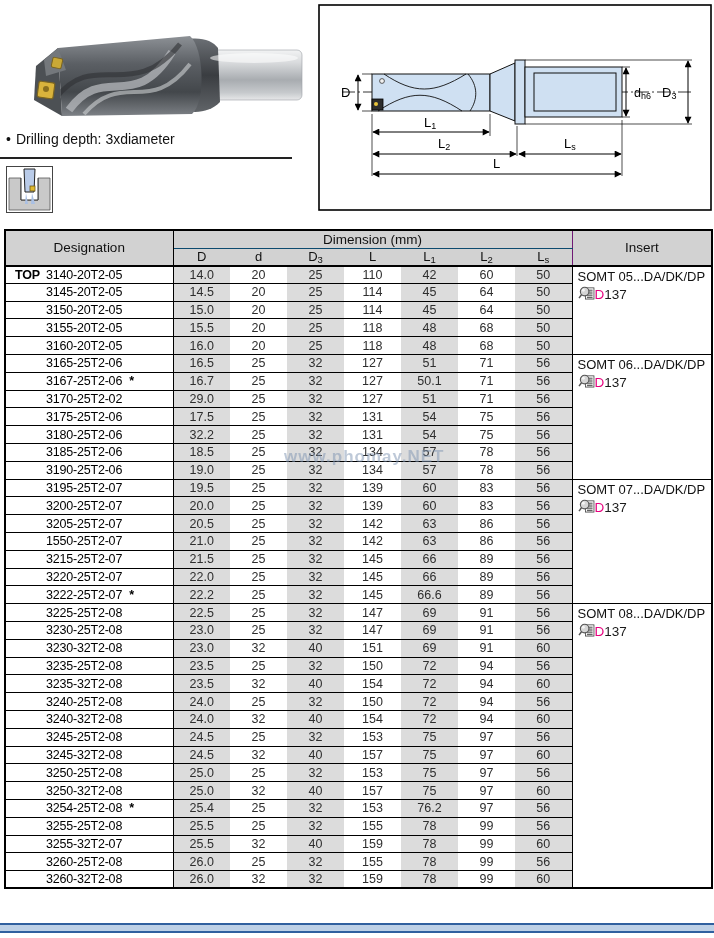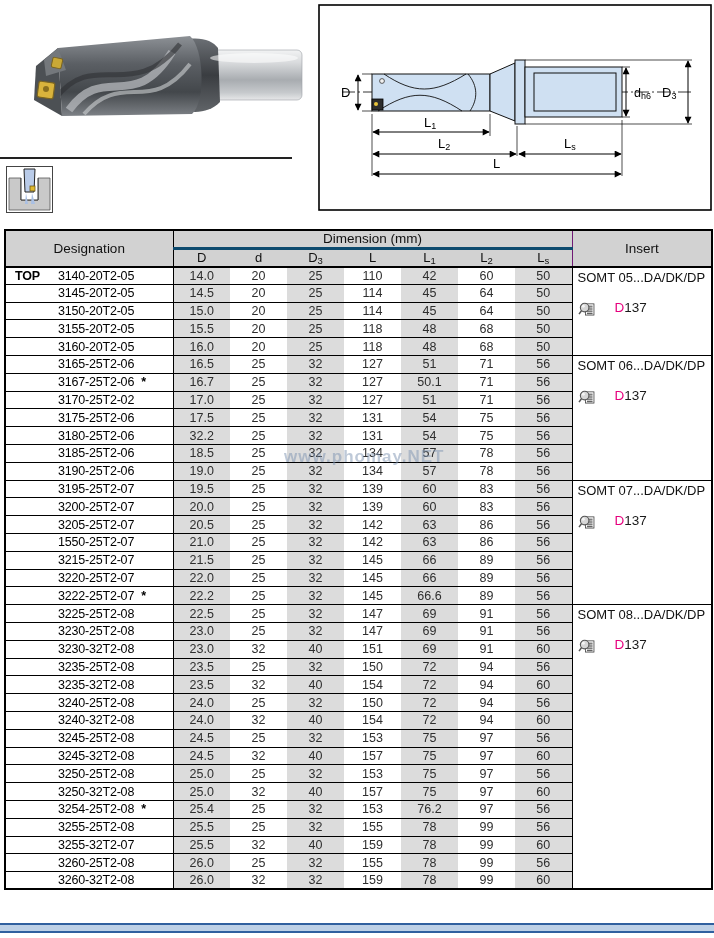--- a/index.html
+++ b/index.html
@@ -26,35 +26,35 @@
   
   table.spec { position:absolute; left:4px; top:229px; width:707px; border-collapse:collapse;
                table-layout:fixed; border:2px solid #000; }
   table.spec th, table.spec td { font-weight:normal; }
   .hrow1 th { background:#d2d2d2; height:18px; font-size:13.5px; color:#111; text-align:center; vertical-align:middle; }
   .hrow2 th { background:#d2d2d2; height:17px; font-size:13px; color:#111; text-align:center;
               border-bottom:2px solid #000; vertical-align:middle; }
   th.h-desig, th.h-insert { background:#d2d2d2; font-size:13.5px; border-bottom:2px solid #000; }
   th.h-desig { border-right:1px solid #000; }
   th.h-insert { border-left:1px solid #701a75; }
-  th.h-dim { border-bottom:3px solid #0c4a6e; }
+  th.h-dim { border-bottom:1px solid #0c4a6e; }
   .sub { font-size:9.5px; vertical-align:-2px; }
 
   tbody td { height:17.8px; font-size:12.5px; color:#2e2e2e; vertical-align:middle; }
   td.c-desig { border-right:1px solid #000; border-bottom:1px solid #000;
-               padding-left:52px; font-weight:bold; color:#000; font-size:12.5px;
+               padding-left:40px; font-weight:bold; color:#000; font-size:12.5px;
                letter-spacing:-0.2px; position:relative; white-space:nowrap; }
   td.c-desig .top-tag { position:absolute; left:9px; font-weight:bold; }
   td.c-desig .star { margin-left:7px; font-weight:bold; }
   td.c-num { text-align:center; border-bottom:1px solid #000; }
   td.c-num.shade { background:#dcdcdc; }
   td.c-insert { border-left:1px solid #000; border-bottom:1px solid #000;
                 vertical-align:top; padding:1px 12px 0 5px; font-size:13px; color:#111;
                 line-height:17px; white-space:nowrap; }
-  td.c-insert .ref-line { display:flex; align-items:flex-end; gap:20px; margin-top:13px; }
+  td.c-insert .ref-line { display:flex; align-items:flex-start; gap:0; margin-top:1px; }
   td.c-insert .ref-d { color:#e6007e; }
   td.c-insert .ref-n { color:#1a1a1a; }
   .ref-line { cursor:pointer; }
 
   
   .watermark { position:absolute; left:284px; top:447px; font-size:17px; font-weight:bold;
                color:rgba(125,148,178,0.50); letter-spacing:1px; z-index:5; pointer-events:none; }
 
   
   .bottom-bar { position:absolute; left:0; right:0; top:923px; height:10px;
@@ -93,20 +93,23 @@
     <path d="M42,80 C80,30 118,86 166,26" stroke="#2e3134" stroke-width="5" fill="none" opacity="0.6"></path>
     <path d="M70,96 C108,52 136,98 176,46" stroke="#cfd2d4" stroke-width="4" fill="none" opacity="0.6"></path>
     <path d="M44,30 L22,48 L20,82 L48,98 Z" fill="#4c5054"></path>
     <path d="M44,30 L30,42 L32,58 L52,52 Z" fill="#74787c"></path>
     <rect x="24" y="64" width="16" height="16" rx="2" transform="rotate(8 32 72)" fill="#d9b33c" stroke="#7a6420" stroke-width="1.2"></rect>
     <circle cx="32" cy="71" r="3" fill="#8a6f1e"></circle>
     <rect x="38" y="40" width="10" height="10" rx="1.5" transform="rotate(12 43 45)" fill="#c9a836" stroke="#7a6420" stroke-width="1"></rect>
     <ellipse cx="240" cy="40" rx="44" ry="5" fill="#ffffff" opacity="0.55"></ellipse>
   </svg>
 
+  <div class="note">
+    <span class="bullet">•</span><span>Drilling depth: 3xdiameter</span>
+  </div>
   <div class="rule"></div>
 
   <svg class="picto" viewBox="0 0 47 47">
     <rect x="0.5" y="0.5" width="46" height="46" fill="#ffffff" stroke="#444" stroke-width="1"></rect>
     <path d="M3,12 L15,12 L15,34 L32,34 L32,12 L44,12 L44,44 L3,44 Z" fill="#c9c9c9" stroke="#555" stroke-width="0.8"></path>
     <path d="M15,12 L15,34 L32,34 L32,12" fill="#ffffff" stroke="#333" stroke-width="1"></path>
     <path d="M18,3 L29,3 L28,26 L19,26 Z" fill="#b9cbe8" stroke="#222" stroke-width="1"></path>
     <rect x="24" y="20" width="5" height="5" fill="#e0b92f" stroke="#6f5a14" stroke-width="0.8"></rect>
     <path d="M20,27 L22,38 L19,38 Z" fill="#a9c0e4"></path>
     <path d="M26,27 L29,38 L25,38 Z" fill="#a9c0e4"></path>
@@ -283,21 +286,21 @@
           <td class="c-num shade">16.7</td>
           <td class="c-num">25</td>
           <td class="c-num shade">32</td>
           <td class="c-num">127</td>
           <td class="c-num shade">50.1</td>
           <td class="c-num">71</td>
           <td class="c-num shade">56</td>
         </tr>
         <tr>
           <td class="c-desig"><span>3170-25T2-02</span></td>
-          <td class="c-num shade">17.0</td>
+          <td class="c-num shade">29.0</td>
           <td class="c-num">25</td>
           <td class="c-num shade">32</td>
           <td class="c-num">127</td>
           <td class="c-num shade">51</td>
           <td class="c-num">71</td>
           <td class="c-num shade">56</td>
         </tr>
         <tr>
           <td class="c-desig"><span>3175-25T2-06</span></td>
           <td class="c-num shade">17.5</td>

